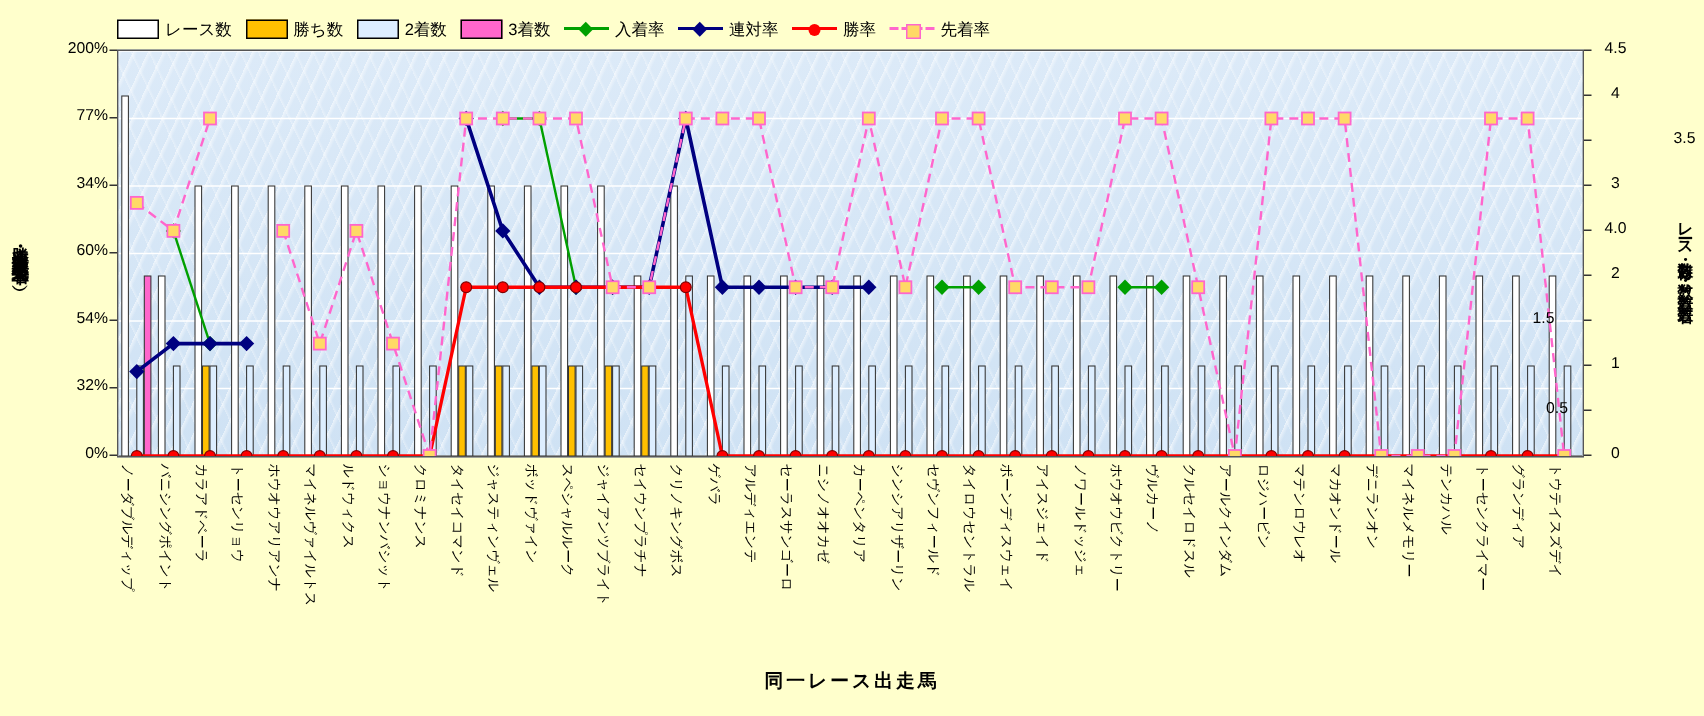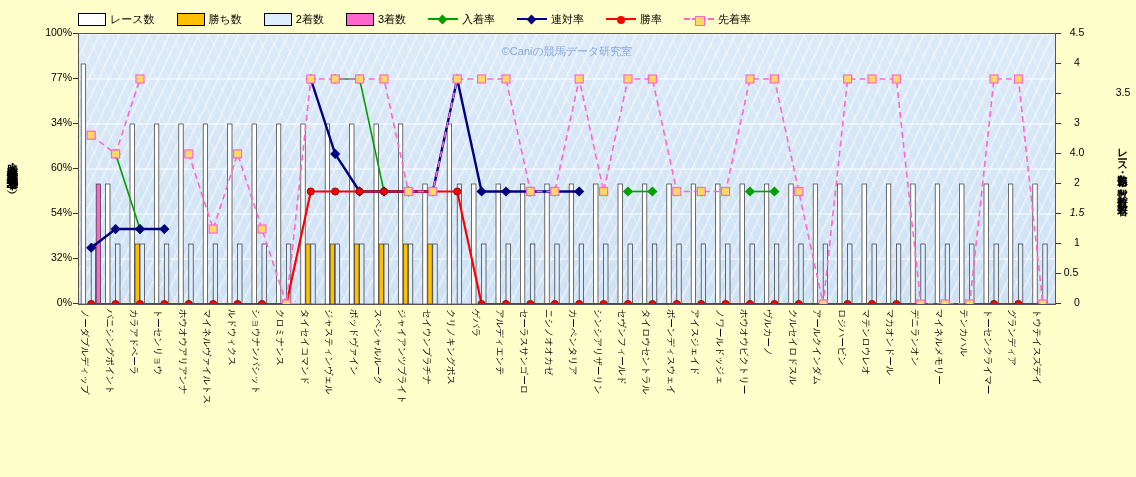--- a/index.html
+++ b/index.html
@@ -7,21 +7,21 @@
     width:1136px;height:477px;
     background:#ffffcc;
     font-family:"Liberation Sans", sans-serif;
     overflow:hidden;
   }
   #root{position:relative;width:1136px;height:477px;}
 
   
   .legend{
     position:absolute;left:78px;top:8px;width:900px;height:22px;
-    display:flex;align-items:center;gap:22px;
+    display:flex;align-items:center;gap:9px;
     font-size:11px;color:#000;
   }
   .legend-item{display:flex;align-items:center;gap:4px;white-space:nowrap;}
   .lg-swatch{width:26px;height:11px;border:1px solid #000;display:inline-block;}
   .lg-line{width:30px;height:0;border-top-width:2px;border-top-style:solid;position:relative;display:inline-block;}
   .lg-marker{position:absolute;left:11px;top:-4px;width:8px;height:8px;}
   .diamond{transform:rotate(45deg);}
   .circle{border-radius:50%;}
 
   
@@ -339,47 +339,46 @@
         <rect x="764.60" y="41.00" width="8" height="8" fill="#ffd966" stroke="#ff66cc" stroke-width="1.2"></rect>
         <rect x="789.00" y="41.00" width="8" height="8" fill="#ffd966" stroke="#ff66cc" stroke-width="1.2"></rect>
         <rect x="813.40" y="41.00" width="8" height="8" fill="#ffd966" stroke="#ff66cc" stroke-width="1.2"></rect>
         <rect x="837.80" y="266.00" width="8" height="8" fill="#ffd966" stroke="#ff66cc" stroke-width="1.2"></rect>
         <rect x="862.20" y="266.00" width="8" height="8" fill="#ffd966" stroke="#ff66cc" stroke-width="1.2"></rect>
         <rect x="886.60" y="266.00" width="8" height="8" fill="#ffd966" stroke="#ff66cc" stroke-width="1.2"></rect>
         <rect x="911.00" y="41.00" width="8" height="8" fill="#ffd966" stroke="#ff66cc" stroke-width="1.2"></rect>
         <rect x="935.40" y="41.00" width="8" height="8" fill="#ffd966" stroke="#ff66cc" stroke-width="1.2"></rect>
         <rect x="959.80" y="266.00" width="8" height="8" fill="#ffd966" stroke="#ff66cc" stroke-width="1.2"></rect>
       </svg>
-    <div class="watermark">©Caniの競馬データ研究室</div>
   </div>
 
   <div id="yticks-left">
       <div class="ytick" style="left: 24px; top: 296px; width: 48px;">0%</div>
       <div class="tickmark" style="left: 73px; top: 303px;"></div>
       <div class="ytick" style="left: 24px; top: 251px; width: 48px;">32%</div>
       <div class="tickmark" style="left: 73px; top: 258px;"></div>
       <div class="ytick" style="left: 24px; top: 206px; width: 48px;">54%</div>
       <div class="tickmark" style="left: 73px; top: 213px;"></div>
       <div class="ytick" style="left: 24px; top: 161px; width: 48px;">60%</div>
       <div class="tickmark" style="left: 73px; top: 168px;"></div>
       <div class="ytick" style="left: 24px; top: 116px; width: 48px;">34%</div>
       <div class="tickmark" style="left: 73px; top: 123px;"></div>
       <div class="ytick" style="left: 24px; top: 71px; width: 48px;">77%</div>
       <div class="tickmark" style="left: 73px; top: 78px;"></div>
-      <div class="ytick" style="left: 24px; top: 26px; width: 48px;">100%</div>
+      <div class="ytick" style="left: 24px; top: 26px; width: 48px;">200%</div>
       <div class="tickmark" style="left: 73px; top: 33px;"></div>
     </div>
   <div id="yticks-right">
       <div class="ytick right" style="left: 1062px; top: 296px; width: 30px;">0</div>
       <div class="tickmark" style="left: 1056px; top: 303px;"></div>
-      <div class="ytick right" style="left: 1056px; top: 266px; width: 30px;">0.5</div>
+      <div class="ytick right" style="left: 1023px; top: 266px; width: 30px;">0.5</div>
       <div class="tickmark" style="left: 1056px; top: 273px;"></div>
       <div class="ytick right" style="left: 1062px; top: 236px; width: 30px;">1</div>
       <div class="tickmark" style="left: 1056px; top: 243px;"></div>
-      <div class="ytick right" style="left: 1062px; top: 206px; width: 30px; font-style: italic;">1.5</div>
+      <div class="ytick right" style="left: 1014px; top: 206px; width: 30px;">1.5</div>
       <div class="tickmark" style="left: 1056px; top: 213px;"></div>
       <div class="ytick right" style="left: 1062px; top: 176px; width: 30px;">2</div>
       <div class="tickmark" style="left: 1056px; top: 183px;"></div>
       <div class="ytick right" style="left: 1062px; top: 146px; width: 30px;">4.0</div>
       <div class="tickmark" style="left: 1056px; top: 153px;"></div>
       <div class="ytick right" style="left: 1062px; top: 116px; width: 30px;">3</div>
       <div class="tickmark" style="left: 1056px; top: 123px;"></div>
       <div class="ytick right" style="left: 1108px; top: 86px; width: 30px;">3.5</div>
       <div class="tickmark" style="left: 1056px; top: 93px;"></div>
       <div class="ytick right" style="left: 1062px; top: 56px; width: 30px;">4</div>
@@ -504,13 +503,14 @@
         <span>トーセンクライマー</span>
       </div>
       <div class="xcat-wrap" style="left: 940.4px;">
         <span>グランディア</span>
       </div>
       <div class="xcat-wrap" style="left: 964.8px;">
         <span>トウテイスズデイ</span>
       </div>
     </div>
 
+  <div class="xlab">同一レース出走馬</div>
 </div>
 
 </body></html>

